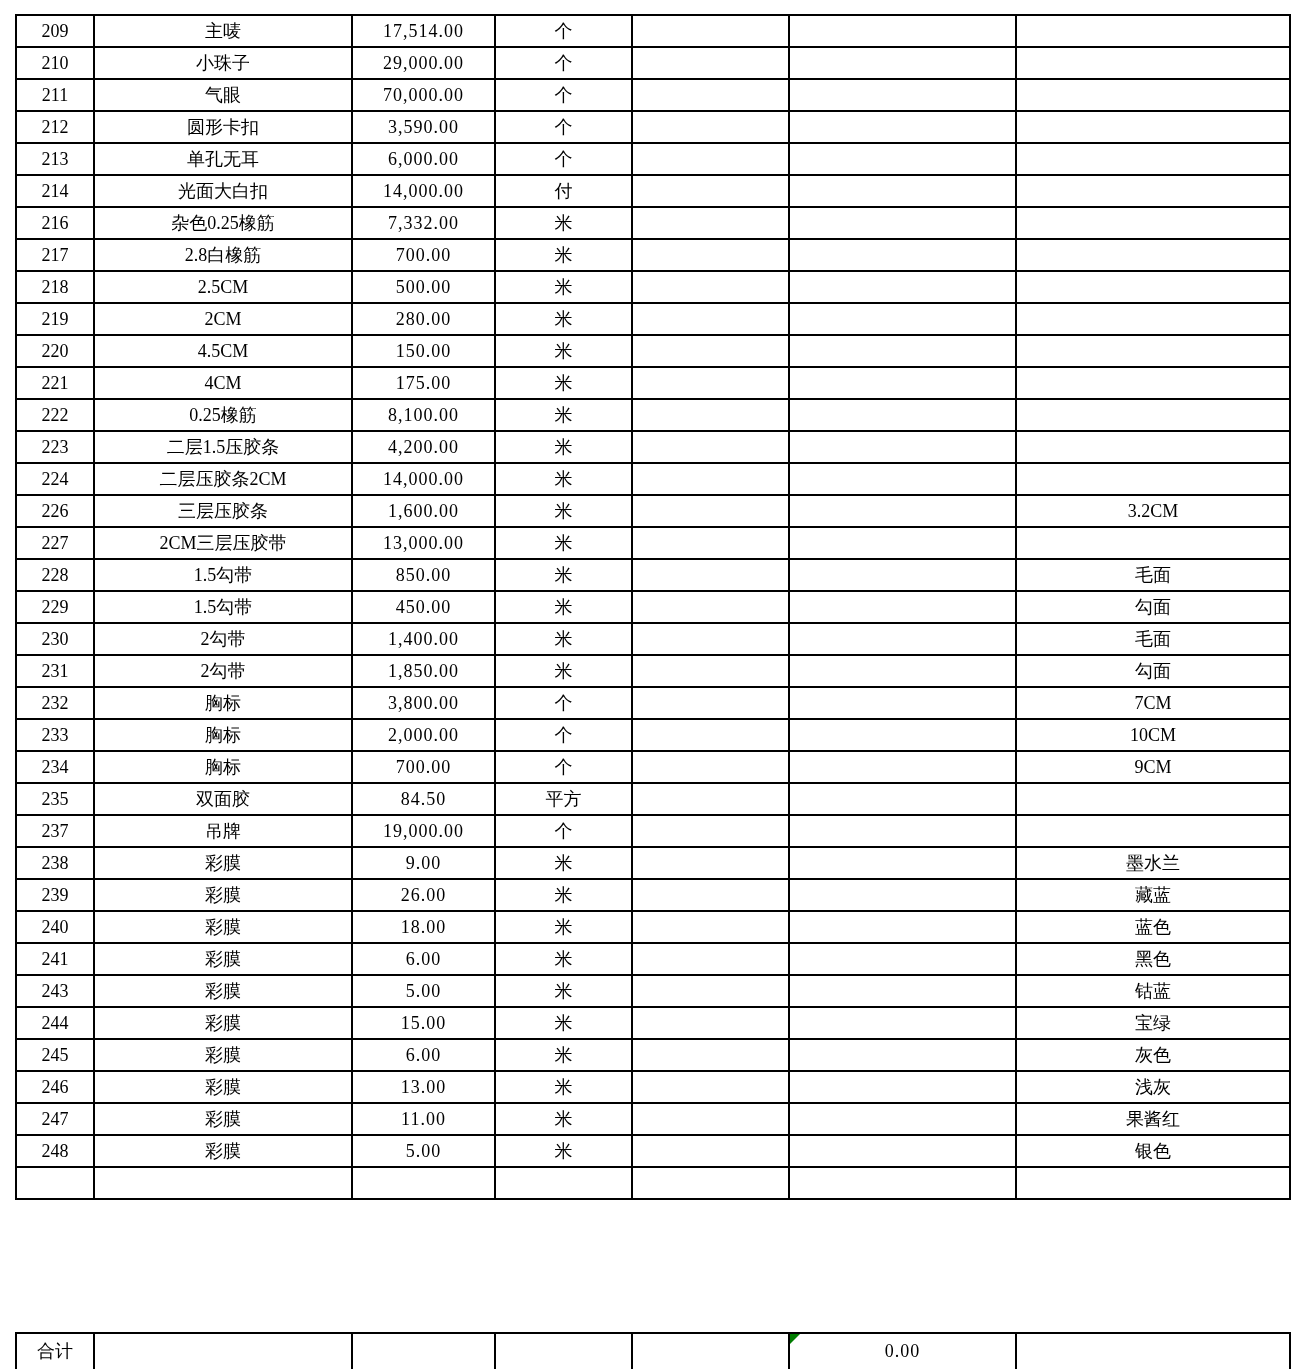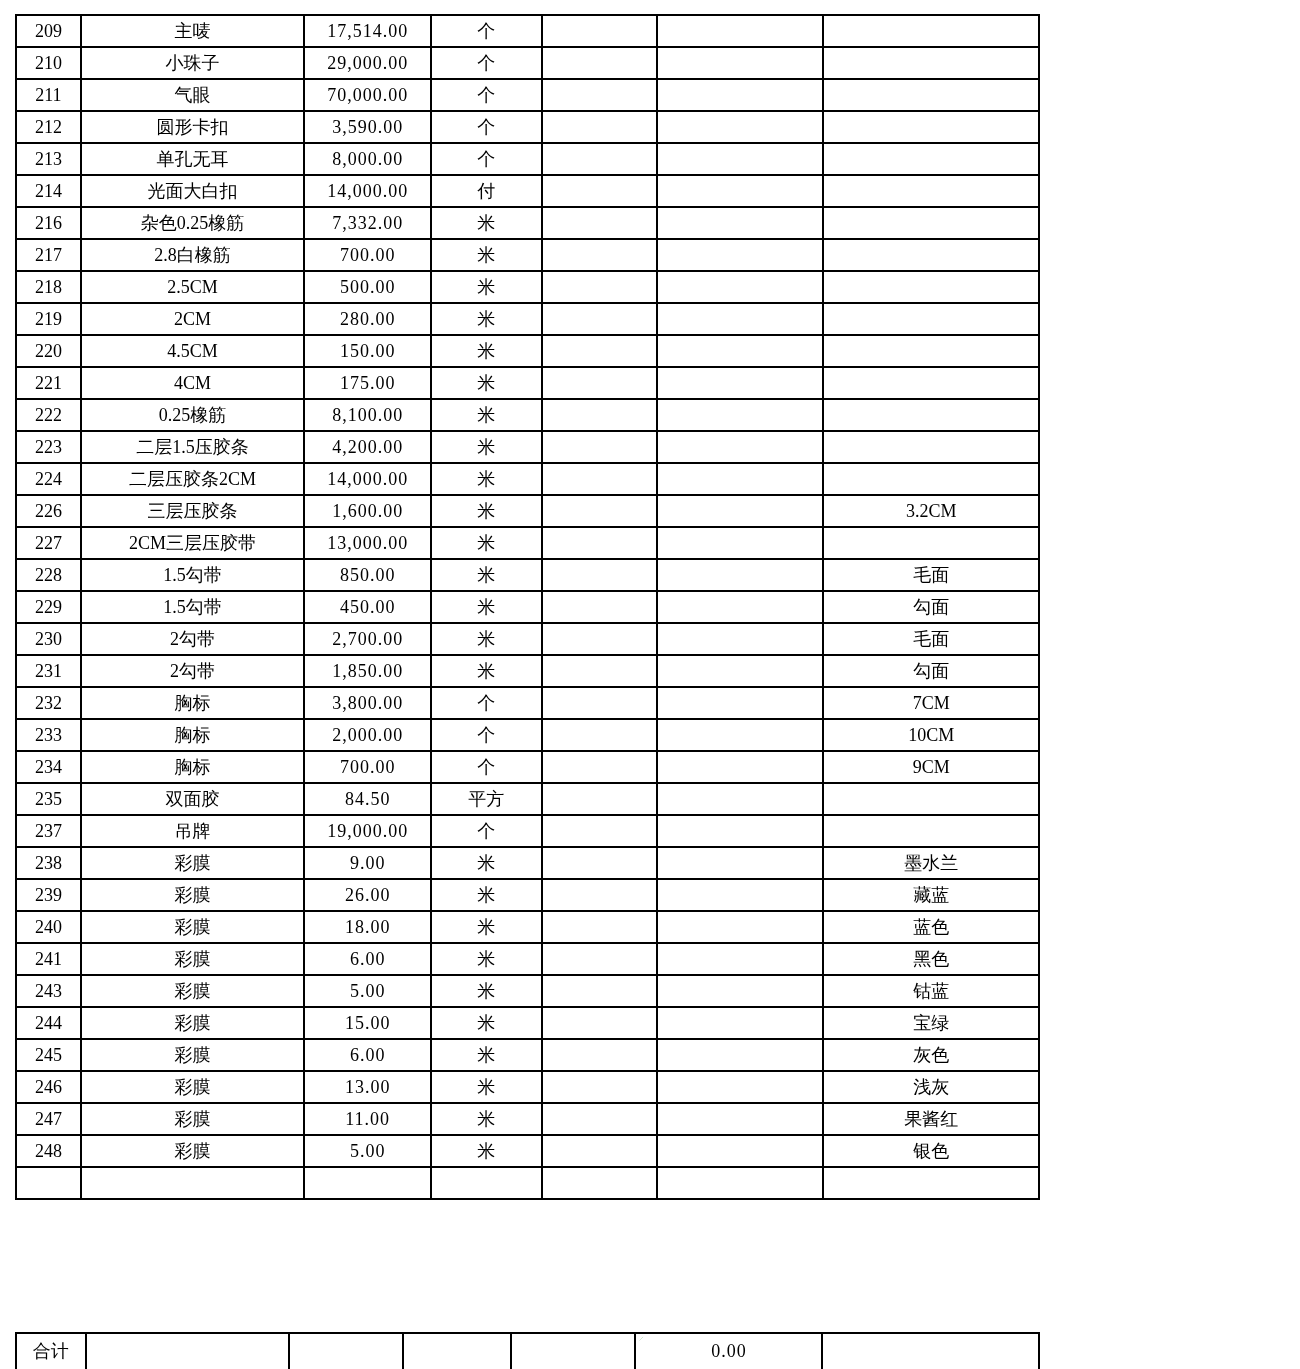--- a/index.html
+++ b/index.html
@@ -2,21 +2,21 @@
 <html style="--indicator: #007c00;"><head>
 <meta charset="utf-8">
 <style>
   html, body {
     margin: 0;
     padding: 0;
     background: #ffffff;
   }
   .page {
     position: relative;
-    width: 1040px;
+    width: 1300px;
     height: 1369px;
     background: #ffffff;
     overflow: hidden;
     font-family: "Liberation Serif", "DejaVu Serif", serif;
     color: #000000;
   }
   table.sheet {
     border-collapse: collapse;
     table-layout: fixed;
     position: absolute;
@@ -34,21 +34,21 @@
     line-height: 30px;
     white-space: nowrap;
     overflow: hidden;
     background: #ffffff;
   }
   table.sheet.total td {
     height: 35px;
     line-height: 35px;
   }
   td.qty { letter-spacing: 1px; font-family: Liberation Serif, serif; }
-  td.rel { position: relative; border-radius: 16px; }
+  td.rel { position: relative; }
   .indicator {
     position: absolute;
     left: 0;
     top: 0;
     width: 0;
     height: 0;
     border-top: 10px solid var(--indicator, #007c00);
     border-right: 10px solid transparent;
     display: block;
   }
@@ -101,21 +101,21 @@
     <td>圆形卡扣</td>
     <td class="qty">3,590.00</td>
     <td>个</td>
     <td></td>
     <td></td>
     <td></td>
   </tr>
         <tr>
     <td>213</td>
     <td>单孔无耳</td>
-    <td class="qty">8,000.00</td>
+    <td class="qty">6,000.00</td>
     <td>个</td>
     <td></td>
     <td></td>
     <td></td>
   </tr>
         <tr>
     <td>214</td>
     <td>光面大白扣</td>
     <td class="qty">14,000.00</td>
     <td>付</td>
@@ -236,21 +236,21 @@
     <td>1.5勾带</td>
     <td class="qty">450.00</td>
     <td>米</td>
     <td></td>
     <td></td>
     <td>勾面</td>
   </tr>
         <tr>
     <td>230</td>
     <td>2勾带</td>
-    <td class="qty">2,700.00</td>
+    <td class="qty">1,400.00</td>
     <td>米</td>
     <td></td>
     <td></td>
     <td>毛面</td>
   </tr>
         <tr>
     <td>231</td>
     <td>2勾带</td>
     <td class="qty">1,850.00</td>
     <td>米</td>

